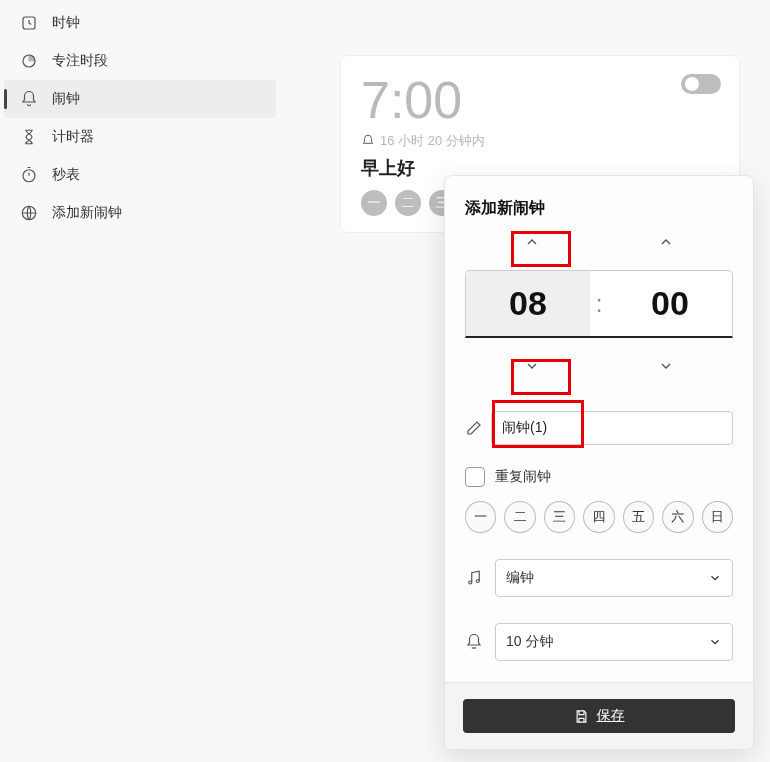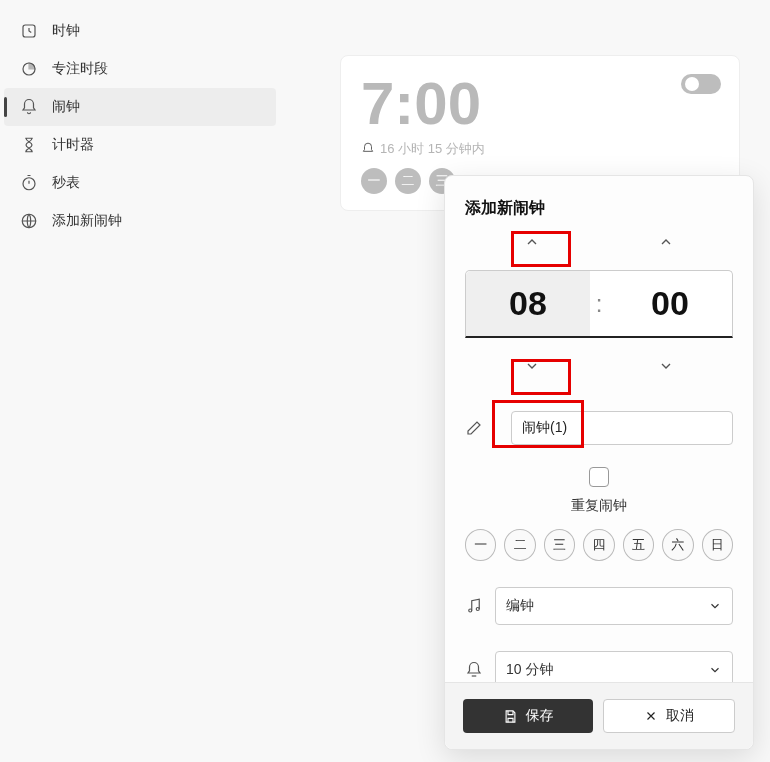--- a/index.html
+++ b/index.html
@@ -10,21 +10,21 @@
     height: 762px;
     overflow: hidden;
     position: relative;
   }
   .sidebar {
     position: absolute;
     left: 0; top: 0;
     width: 280px;
     height: 100%;
     background: #f8f8f8;
-    padding-top: 12px;
+    padding-top: 4px;
   }
   .sidebar-item {
     display: flex;
     align-items: center;
     height: 38px;
     padding-left: 20px;
     cursor: pointer;
     position: relative;
     color: #333;
     font-size: 14px;
@@ -64,22 +64,22 @@
     position: absolute;
     left: 50px;
     top: 55px;
     width: 400px;
     background: #fff;
     border: 1px solid #eee;
     border-radius: 8px;
     padding: 18px 20px 16px 20px;
   }
   .alarm-time {
-    font-size: 60px;
-    font-weight: 700;
+    font-size: 52px;
+    font-weight: 400;
     color: #b9b9b9;
     line-height: 1;
   }
   .alarm-sub {
     display: flex;
     align-items: center;
     color: #b5b5b5;
     font-size: 13px;
     margin-top: 6px;
     gap: 5px;
@@ -195,21 +195,21 @@
   }
   .time-sep {
     width: 18px;
     text-align: center;
     color: #888;
     font-size: 24px;
   }
   .name-row {
     display: flex;
     align-items: center;
-    gap: 28px;
+    gap: 8px;
     margin-top: 30px;
   }
   .sm-icon {
     width: 18px;
     height: 18px;
     color: #555;
     flex-shrink: 0;
   }
   .text-input {
     flex: 1;
@@ -219,21 +219,20 @@
     padding: 0 10px;
     font-size: 14px;
     background: #fff;
     color: #222;
   }
   .repeat-row {
     display: flex;
     align-items: center;
     gap: 10px;
     margin-top: 22px;
-    flex-direction: column;
   }
   .checkbox {
     width: 20px;
     height: 20px;
     border: 1px solid #999;
     border-radius: 4px;
     background: #fff;
     cursor: pointer;
   }
   .repeat-label {
@@ -289,20 +288,21 @@
   .btn {
     flex: 1;
     height: 34px;
     border-radius: 4px;
     font-size: 14px;
     display: flex;
     align-items: center;
     justify-content: center;
     gap: 8px;
     cursor: pointer;
+    text-decoration: underline;
   }
   .btn-primary {
     background: #333;
     color: #fff;
   }
   .btn-secondary {
     background: #fff;
     color: #222;
     border: 1px solid #ccc;
   }
@@ -375,22 +375,23 @@
 <div class="main">
   <div class="alarm-card">
     <div class="toggle"></div>
     <div class="alarm-time">7:00</div>
     <div class="alarm-sub">
       <span class="sm-icon" style="width:14px;height:14px">
         <svg viewBox="0 0 24 24" fill="none" stroke="currentColor" stroke-width="1.6">
             <path d="M6 8a6 6 0 1 1 12 0v5l2 3H4l2-3V8z"></path>
           </svg>
       </span>
-      <span>16 小时 15 分钟内</span>
-    </div>
+      <span>16 小时 20 分钟内</span>
+    </div>
+    <div class="alarm-label">早上好</div>
     <div class="alarm-days">
       <div class="day-chip">一</div>
       <div class="day-chip">二</div>
       <div class="day-chip">三</div>
     </div>
   </div>
 </div>
 
 <div class="dialog">
   <div class="dialog-body">
@@ -485,24 +486,18 @@
   </div>
 
   <div class="dialog-footer">
     <div class="btn btn-primary">
       <svg width="15" height="15" viewBox="0 0 24 24" fill="none" stroke="currentColor" stroke-width="1.8">
           <path d="M5 3h11l3 3v15H5z"></path>
           <path d="M8 3v6h8V3M8 21v-6h8v6"></path>
         </svg>
       <span>保存</span>
     </div>
-    <div class="btn btn-secondary">
-      <svg width="14" height="14" viewBox="0 0 24 24" fill="none" stroke="currentColor" stroke-width="2">
-          <path d="M6 6l12 12M18 6L6 18"></path>
-        </svg>
-      <span>取消</span>
-    </div>
   </div>
 </div>
 
 <div class="hl" style="left:511px; top:231px; width:60px; height:36px;"></div>
 <div class="hl" style="left:511px; top:359px; width:60px; height:36px;"></div>
 <div class="hl" style="left:492px; top:400px; width:92px; height:48px;"></div>
 
 </body></html>

